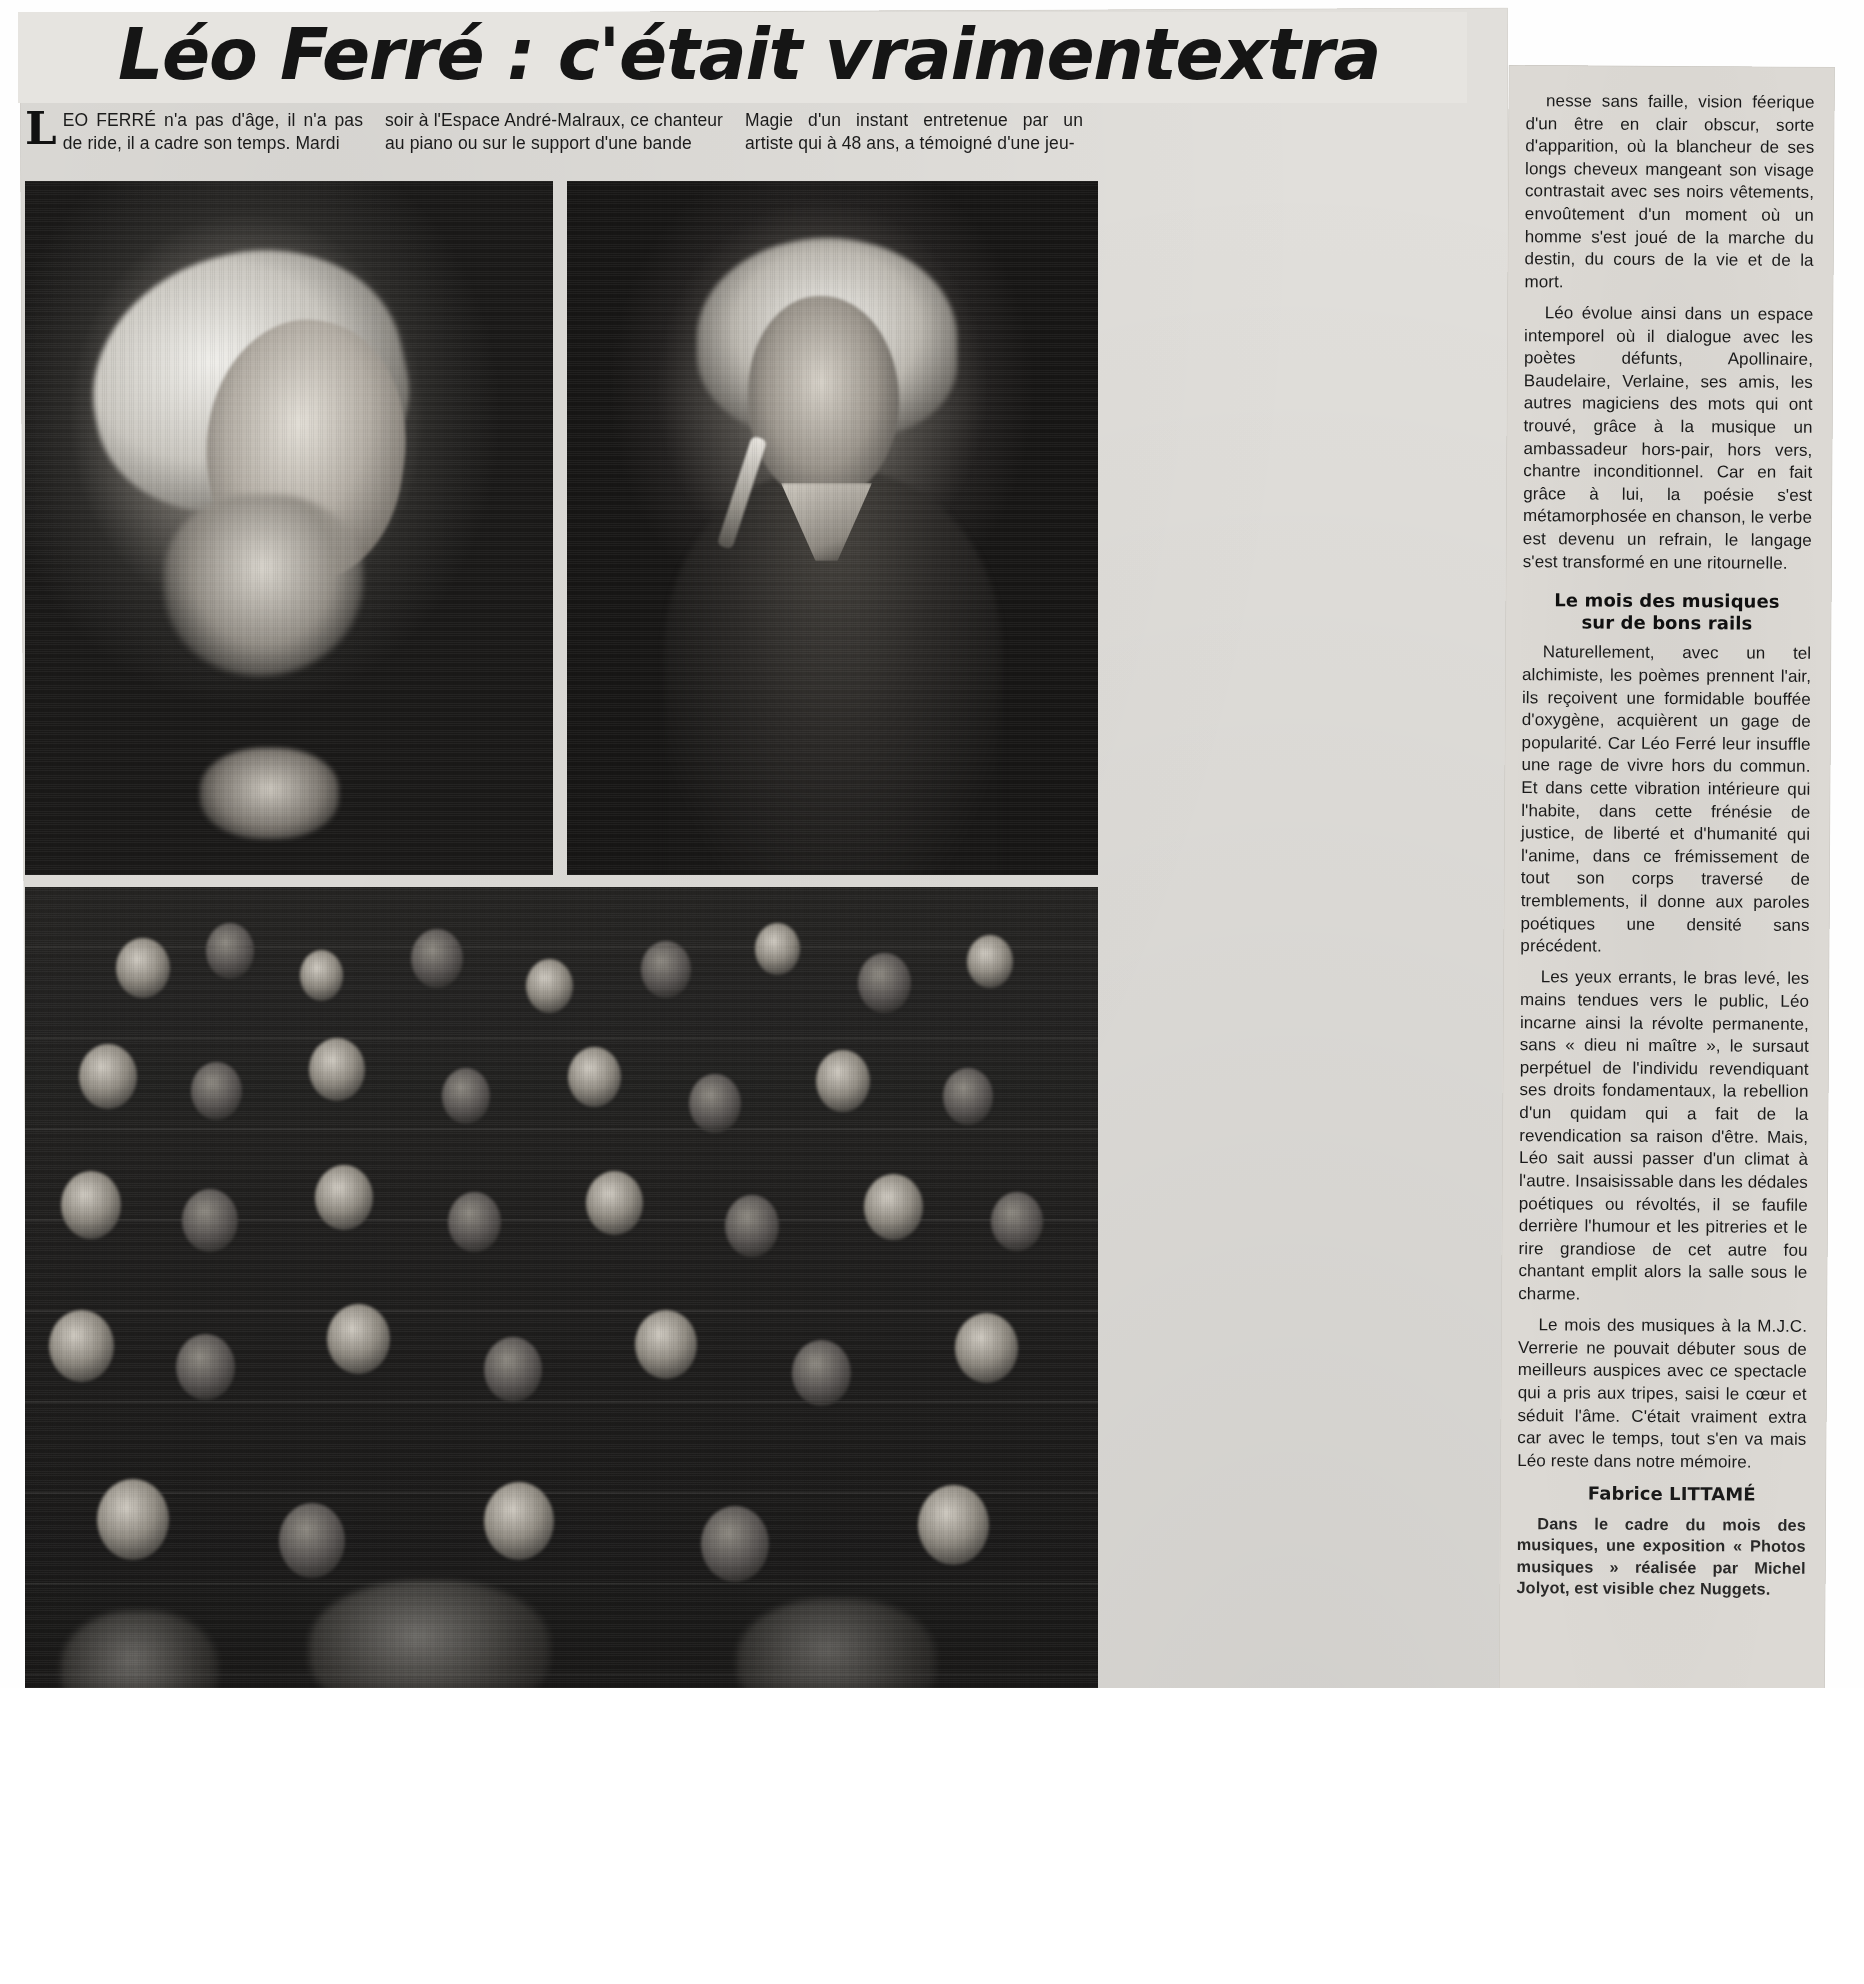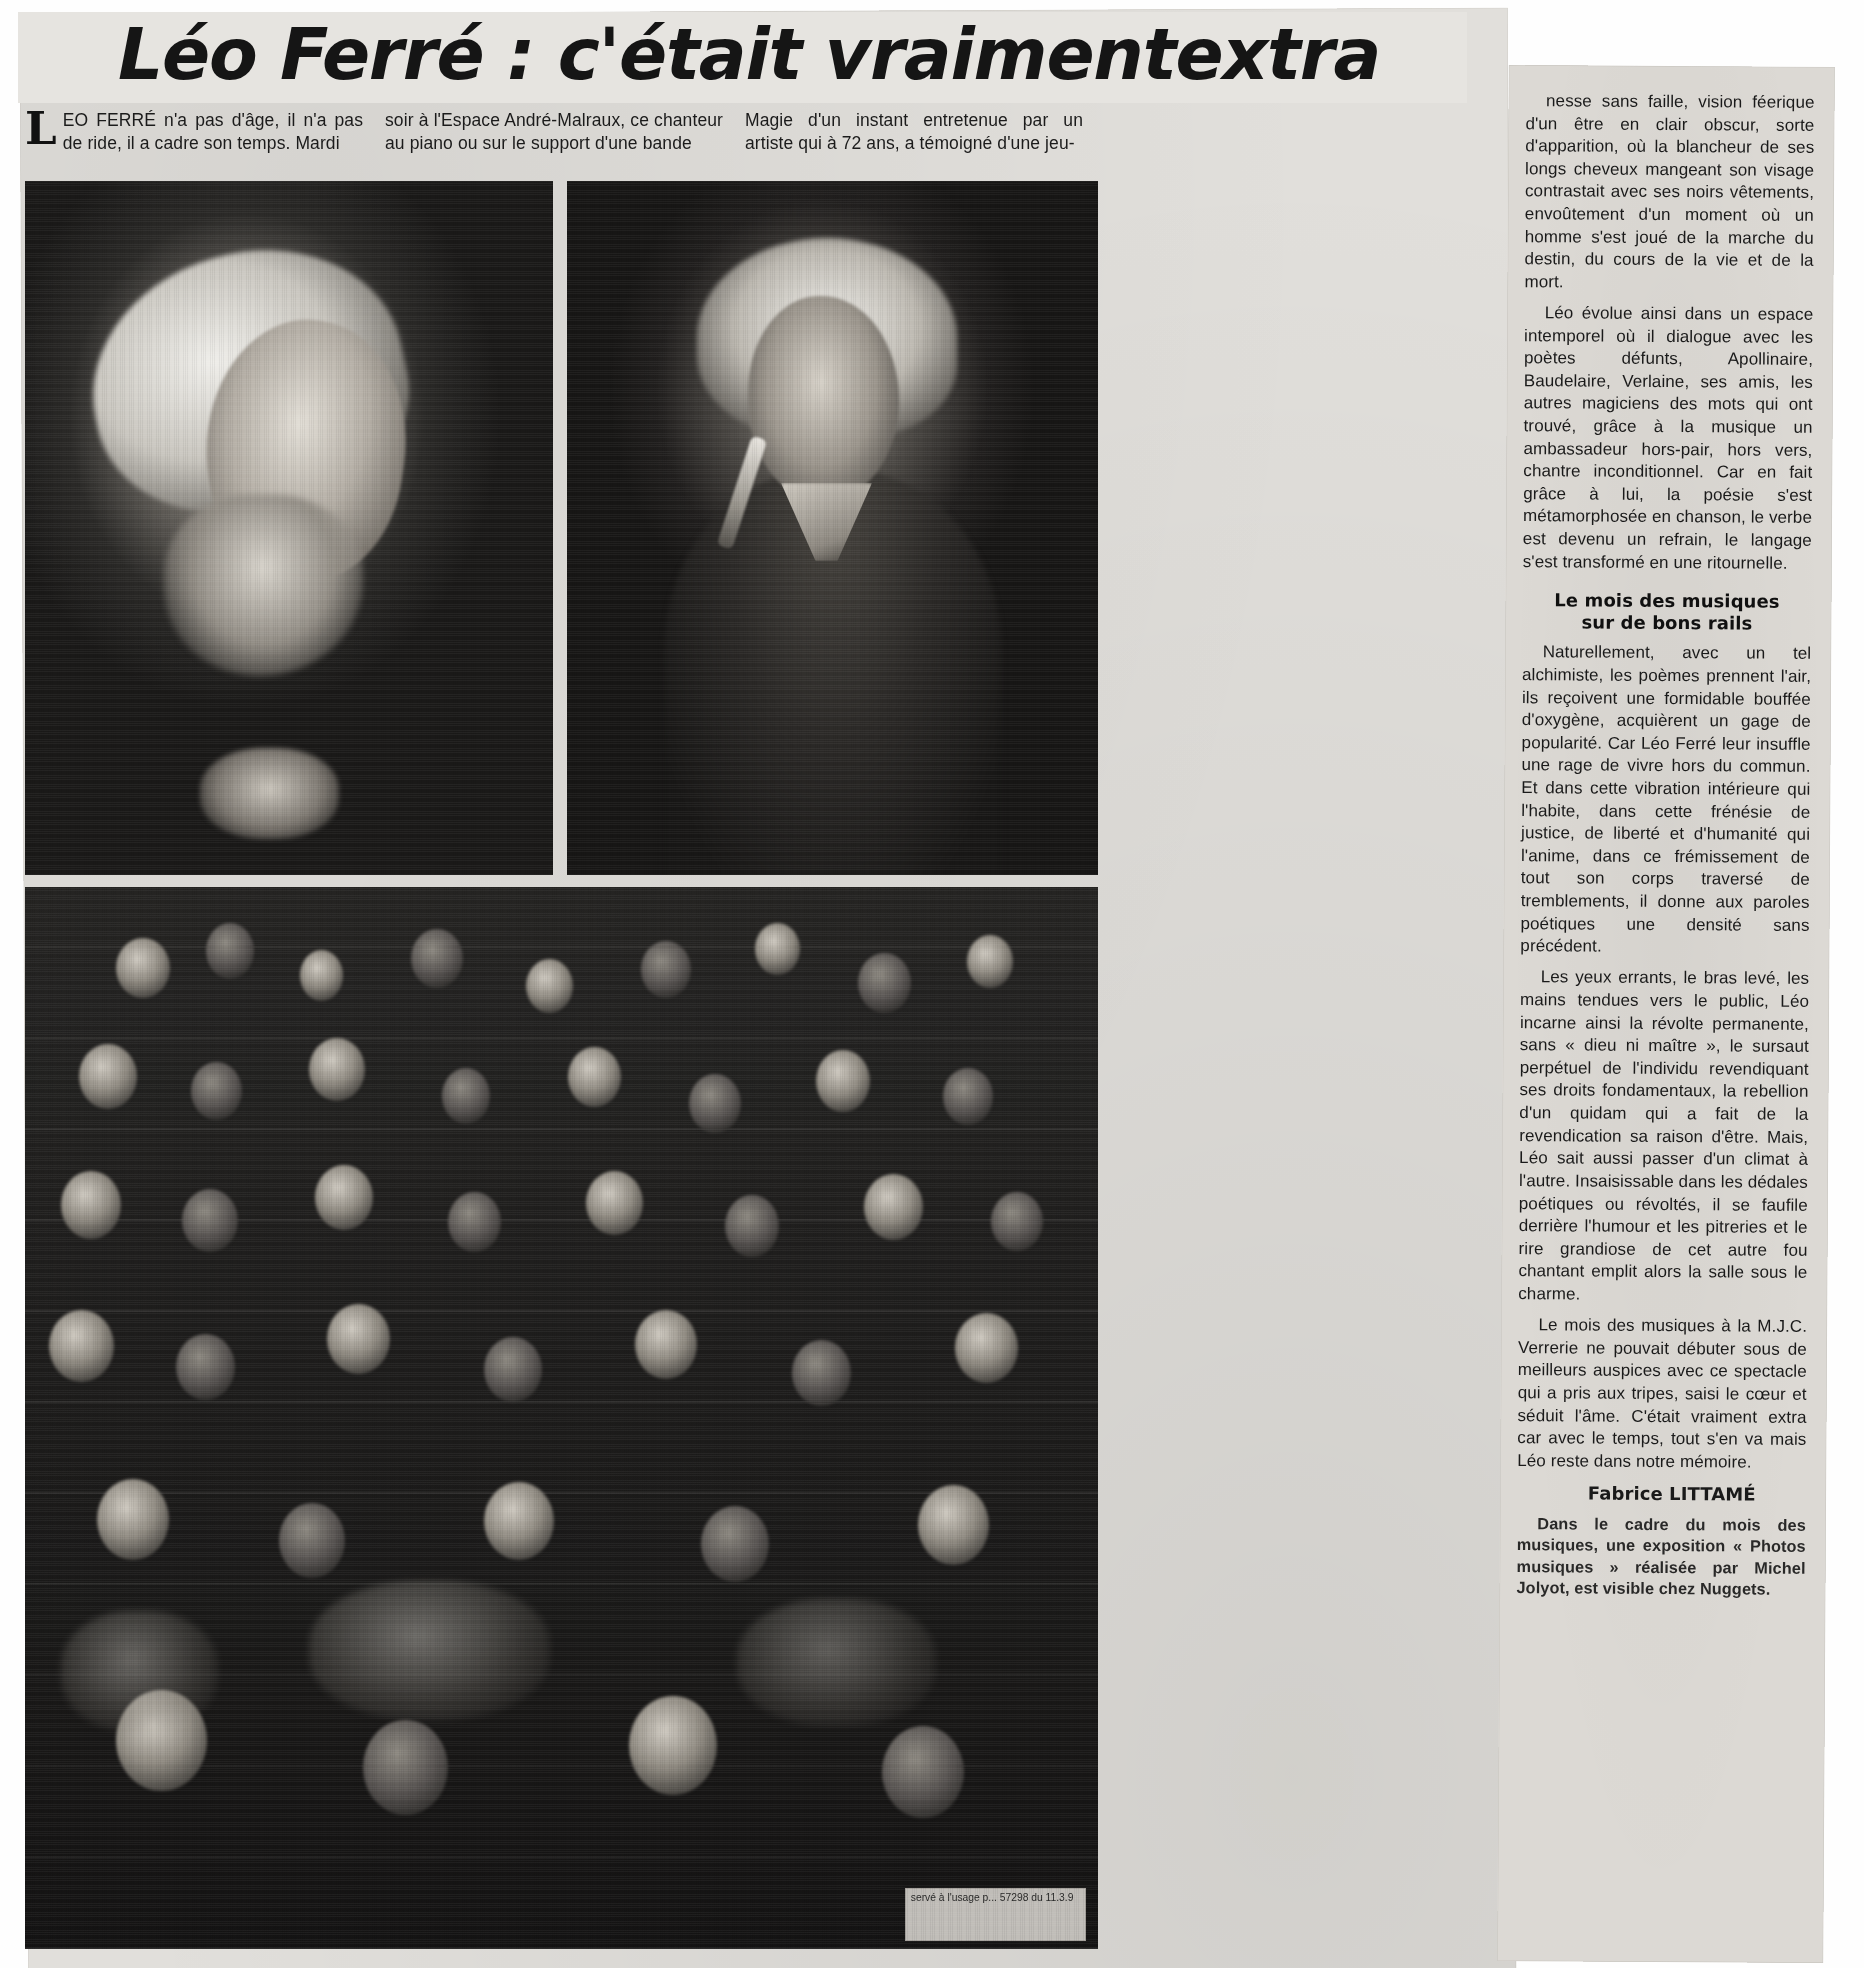--- a/index.html
+++ b/index.html
@@ -11,21 +11,21 @@
     width: 1864px;
     height: 1985px;
     font-family: "Liberation Sans", sans-serif;
     -webkit-font-smoothing: none;
   }
 
   
   .page {
     position: relative;
     width: 1864px;
-    height: 1968px;
+    height: 1688px;
     background: #fefefe;
     overflow: hidden;
   }
 
   .clipping {
     position: absolute;
     left: 24px;
     top: 11px;
     width: 1488px;
     height: 1962px;
@@ -315,21 +315,21 @@
 
   <div class="masthead-band"></div>
   <div class="headline">Léo Ferré : c'était vraimentextra</div>
 
   <div class="lead">
     <div class="lcol">
       <span class="dropcap">L</span>
       <span>EO FERRÉ n'a pas d'âge, il n'a pas de ride, il a cadre son temps. Mardi</span>
     </div>
     <div class="lcol">soir à l'Espace André-Malraux, ce chanteur au piano ou sur le support d'une bande</div>
-    <div class="lcol">Magie d'un instant entretenue par un artiste qui à 72 ans, a témoigné d'une jeu-</div>
+    <div class="lcol">Magie d'un instant entretenue par un artiste qui à 48 ans, a témoigné d'une jeu-</div>
   </div>
 
   <div class="photo photo-top-left grain">
     <div class="p1-bg"></div>
     <div class="p1-hair"></div>
     <div class="p1-face"></div>
     <div class="p1-beard"></div>
     <div class="p1-hand"></div>
   </div>
 

